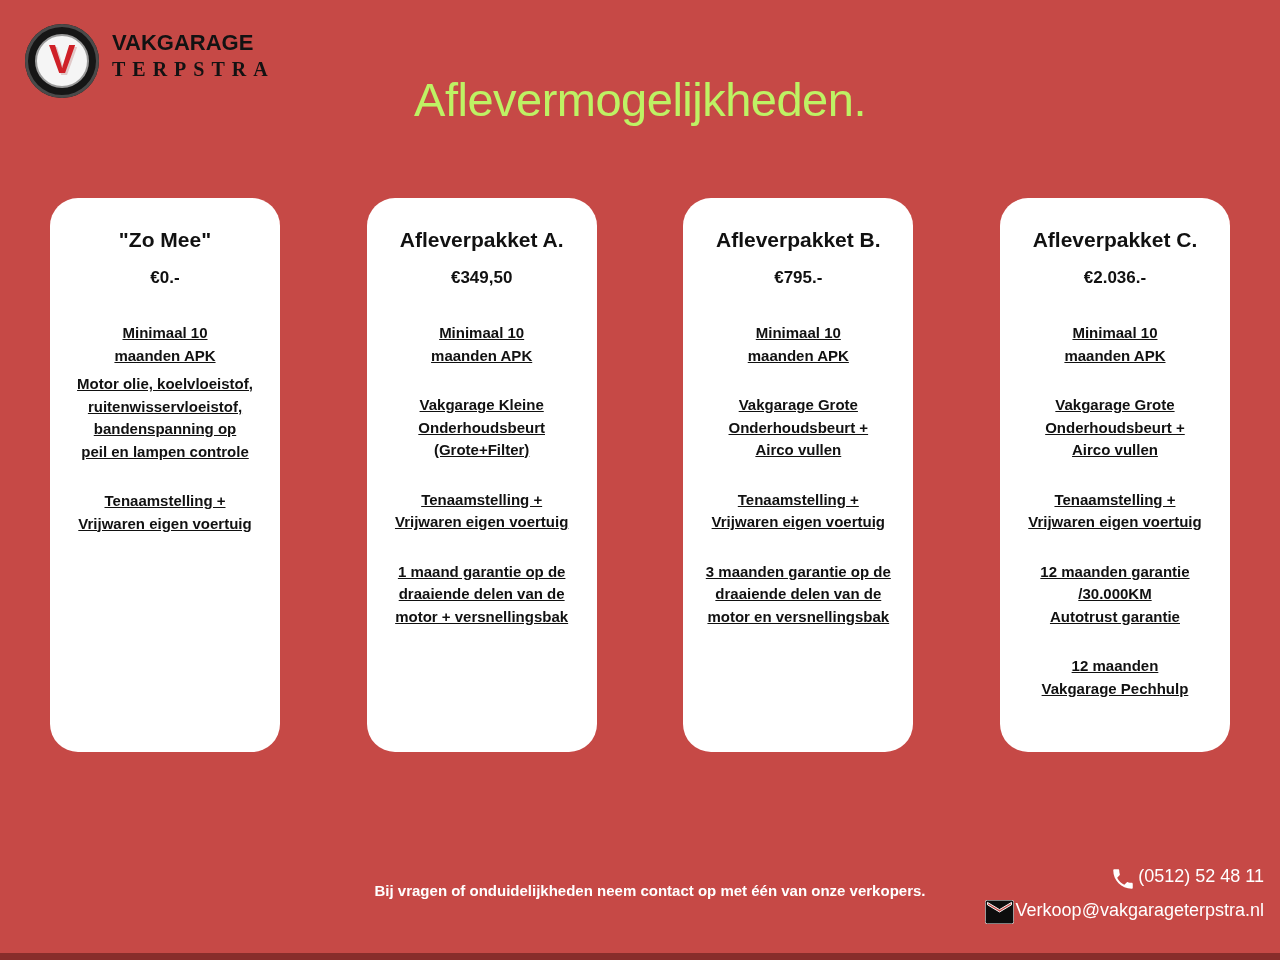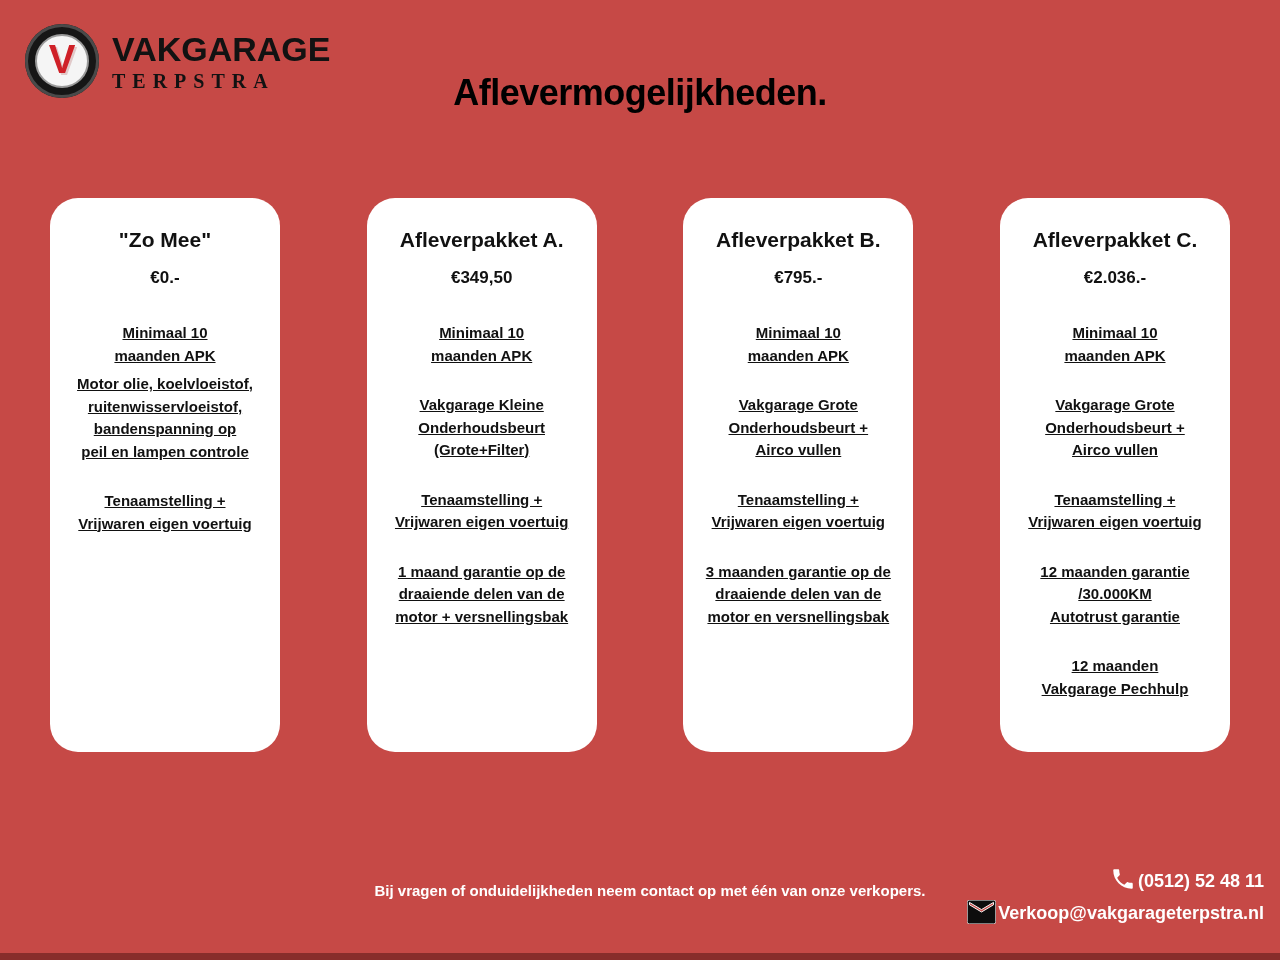--- a/index.html
+++ b/index.html
@@ -26,31 +26,31 @@
     display: flex; align-items: center; justify-content: center;
   }
   .logo-v {
     font-size: 40px; font-weight: bold; line-height: 1;
     color: var(--accent-red, #cf2027);
     text-shadow: 2px 2px 0 #8f1b1b33;
     transform: translateY(-2px);
   }
   .logo-text { padding-top: 8px; }
   .brand {
-    font-size: 34px; font-weight: 900; letter-spacing: 0px;
+    font-size: 22px; font-weight: 900; letter-spacing: 0px;
     color: #121212; line-height: 1;
   }
   .brand-sub {
     margin-top: 5px; font-size: 20px; font-weight: bold;
     letter-spacing: 7px; color: #121212; line-height: 1; font-family: Liberation Serif, serif;
   }
   .title {
     position: absolute; top: 72px; left: 0; right: 0; margin: 0;
-    text-align: center; color: #000000;
-    font-size: 36px; font-weight: bold; letter-spacing: -0.5px;
+    text-align: center; color: #bef264;
+    font-size: 47px; font-weight: normal; letter-spacing: -0.5px;
   }
 
   
   .cards {
     position: absolute; top: 198px; left: 50px; right: 50px;
     display: flex; justify-content: space-between;
   }
   .card {
     width: 230px; height: 554px;
     background: var(--card, #ffffff);
@@ -74,22 +74,22 @@
   .footer-msg {
     position: absolute; top: 872px; left: 0; width: 100%; margin: 10px;
     text-align: center; color: #ffffff;
     font-size: 15px; font-weight: bold;
   }
   .contact {
     position: absolute; top: 866px; right: 16px;
     display: flex; flex-direction: column; align-items: flex-end; gap: 8px;
   }
   .contact-row {
-    display: flex; align-items: flex-end; gap: 2px;
-    color: #ffffff; font-size: 18px; font-weight: bold;
+    display: flex; align-items: flex-start; gap: 2px;
+    color: #ffffff; font-size: 18px; font-weight: normal;
     cursor: pointer;
   }
   .phone-svg { width: 26px; height: 26px; }
   .email-svg { width: 29px; height: 24px; }
 
   .bottom-strip {
     position: absolute; bottom: 0; left: 0; width: 100%; height: 7px;
     background: rgba(60, 10, 10, 0.45);
   }
 </style>

